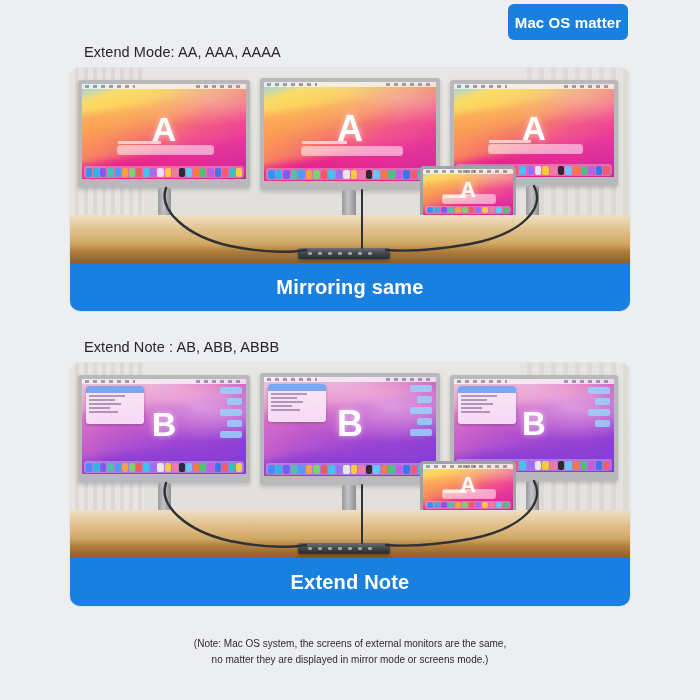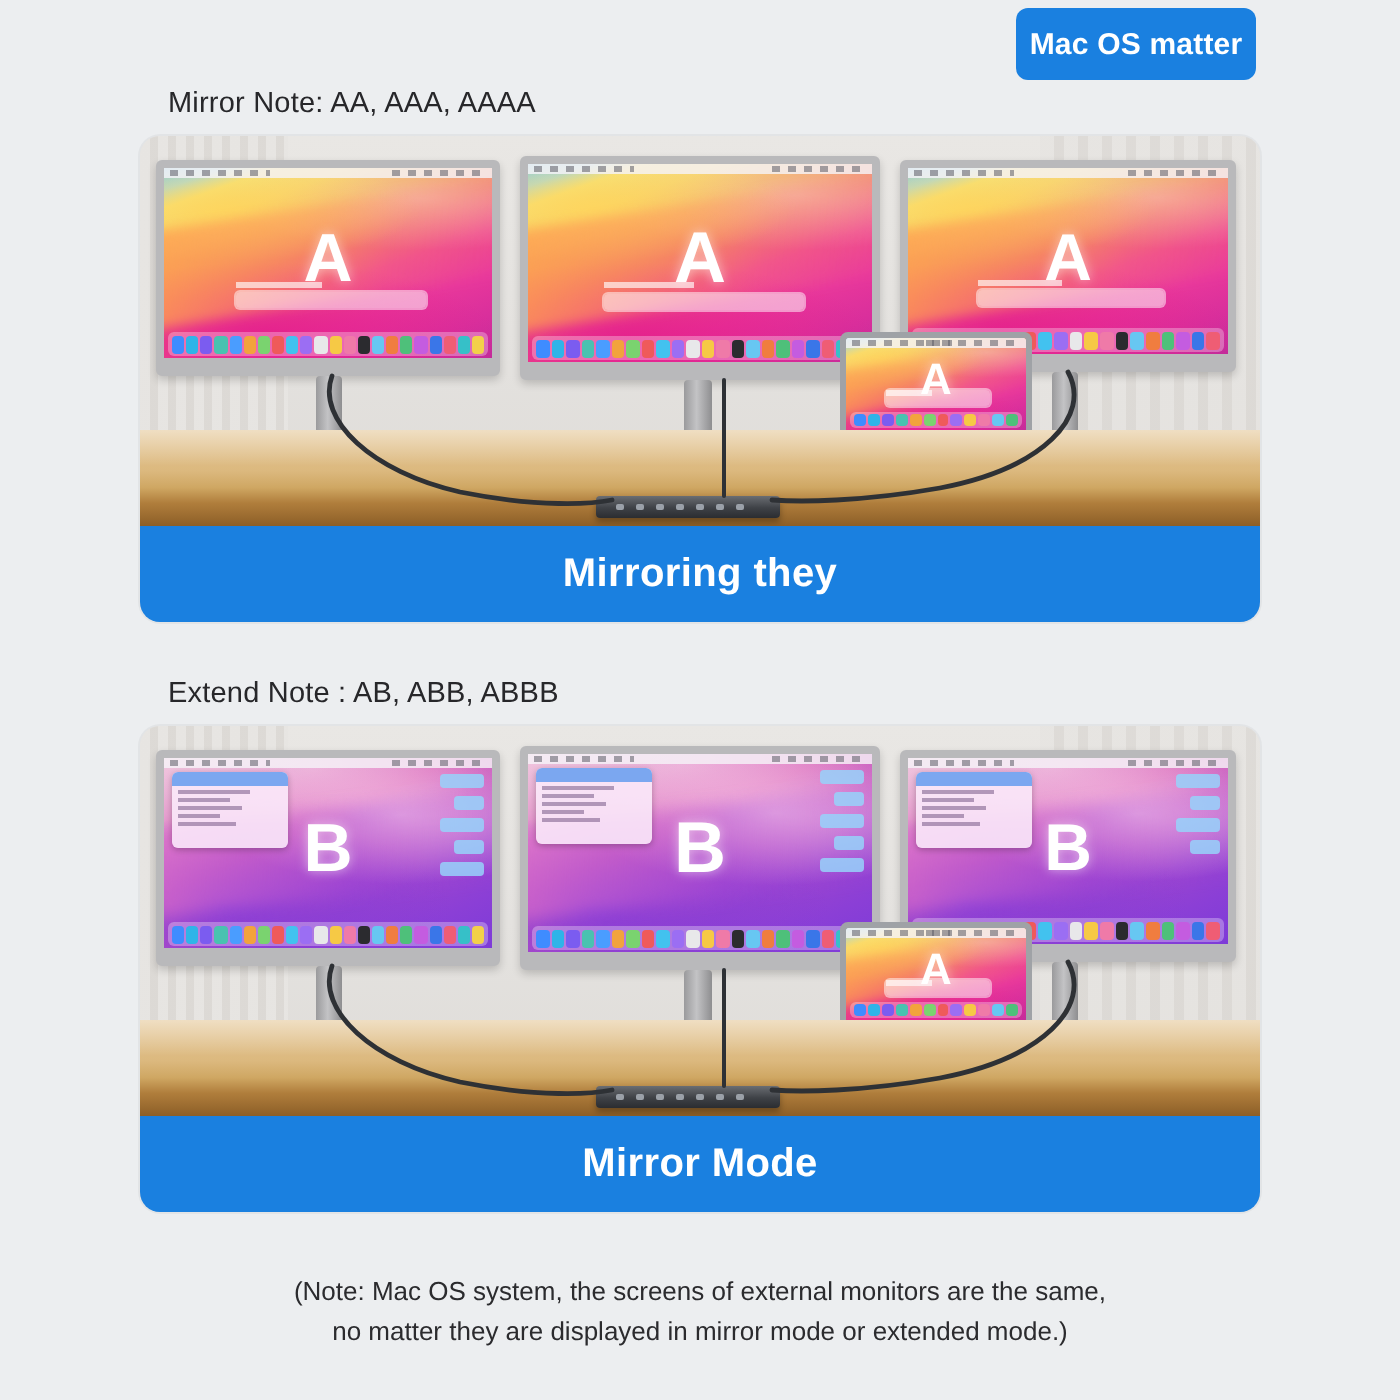--- a/index.html
+++ b/index.html
@@ -368,34 +368,34 @@
     font-weight: bold;
     letter-spacing: 0.2px;
   }
 
   
   .note {
     position: absolute;
     left: 0; right: 0;
     top: 636px;
     text-align: center;
-    font-size: 13px;
+    font-size: 10px;
     color: #2b2b2e;
     line-height: 1.55;
   }
   .note span { display: block; }
 </style>
 </head>
 <body>
 
 <div class="badge-row">
   <div class="os-badge">Mac OS matter</div>
 </div>
 
-<div class="section-title" id="title-mirror">Mirror Note: AA, AAA, AAAA</div>
+<div class="section-title" id="title-mirror">Extend Mode: AA, AAA, AAAA</div>
 
 <div class="panel" id="panel-mirror">
   <div class="scene">
     <div class="wall"></div>
 
     <div class="monitor" style="left:8px; top:12px; width:172px; height:108px;">
       <div class="screen">
         <div class="wp-a"></div>
         <div class="menubar">
           <span class="mb-left"></span>
@@ -553,21 +553,21 @@
       <i style="left:70px"></i>
     </div>
 
     <svg class="cable" style="left:0;top:0;width:560px;height:195px;" viewBox="0 0 560 195">
       <path d="M96,120 C88,142 116,168 160,178 C200,186 226,184 236,182" fill="none" stroke="#2e3135" stroke-width="2.4" stroke-linecap="round"></path>
       <path d="M464,118 C476,140 452,166 400,176 C360,183 330,183 316,182" fill="none" stroke="#2e3135" stroke-width="2.4" stroke-linecap="round"></path>
       <path d="M292,122 C292,150 292,168 292,180" fill="none" stroke="#2e3135" stroke-width="2" stroke-linecap="round"></path>
     </svg>
   </div>
 
-  <div class="banner">Mirroring they</div>
+  <div class="banner">Mirroring same</div>
 </div>
 
 <div class="section-title" id="title-extend">Extend Note : AB, ABB, ABBB</div>
 
 <div class="panel" id="panel-extend">
   <div class="scene">
     <div class="wall"></div>
 
     <div class="monitor" style="left:8px; top:12px; width:172px; height:108px;">
       <div class="screen">
@@ -772,19 +772,19 @@
       <i style="left:70px"></i>
     </div>
 
     <svg class="cable" style="left:0;top:0;width:560px;height:195px;" viewBox="0 0 560 195">
       <path d="M96,120 C88,142 116,168 160,178 C200,186 226,184 236,182" fill="none" stroke="#2e3135" stroke-width="2.4" stroke-linecap="round"></path>
       <path d="M464,118 C476,140 452,166 400,176 C360,183 330,183 316,182" fill="none" stroke="#2e3135" stroke-width="2.4" stroke-linecap="round"></path>
       <path d="M292,122 C292,150 292,168 292,180" fill="none" stroke="#2e3135" stroke-width="2" stroke-linecap="round"></path>
     </svg>
   </div>
 
-  <div class="banner">Mirror Mode</div>
+  <div class="banner">Extend Note</div>
 </div>
 
 <div class="note">
   <span>(Note: Mac OS system, the screens of external monitors are the same,</span>
-  <span>no matter they are displayed in mirror mode or extended mode.)</span>
+  <span>no matter they are displayed in mirror mode or screens mode.)</span>
 </div>
 
 </body></html>

